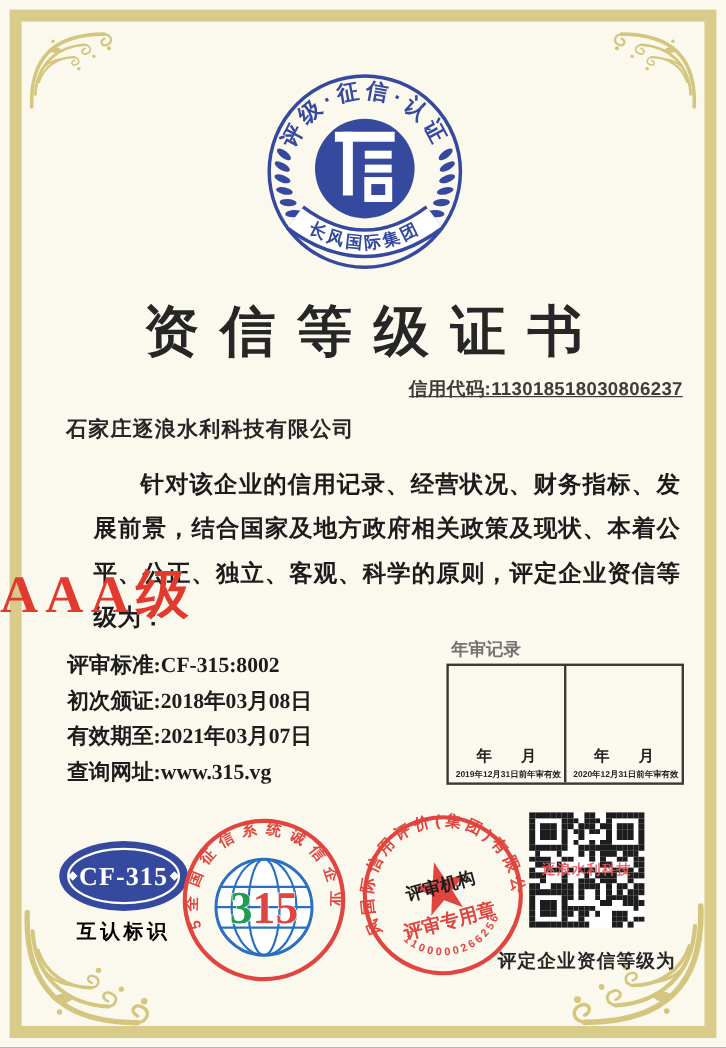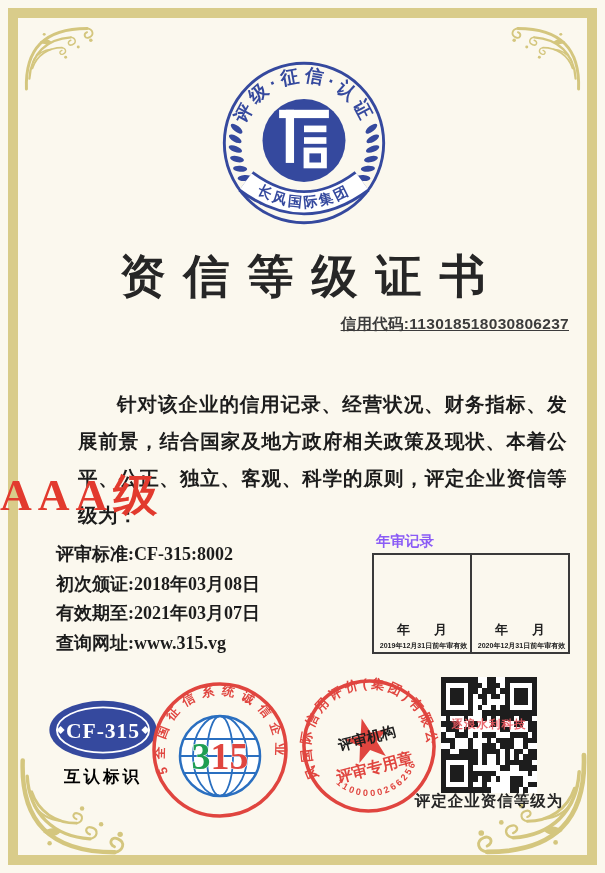--- a/index.html
+++ b/index.html
@@ -23,37 +23,37 @@
   .body-text{position:absolute;left:42px;right:38px;top:386px;
          font-family:"Liberation Serif","DejaVu Serif",serif;font-size:19.5px;font-weight:700;
          line-height:37px;text-indent:2em;text-align:justify;color:#1c1c1c;letter-spacing:0.5px;margin-left:36px;}
   .rating{position:absolute;left:0;right:0;top:466px;
          font-family:"Liberation Serif","DejaVu Serif",serif;font-size:44px;font-weight:700;
          color:#e23a2e;letter-spacing:6px;}
   .details{position:absolute;left:56px;top:540px;
          font-family:"Liberation Serif","DejaVu Serif",serif;
          font-size:18px;font-weight:700;line-height:29.5px;color:#1c1c1c;}
 
-  .annual-title{position:absolute;left:376px;top:532px;font-size:14.5px;font-weight:800;color:#8b5cf6;}
+  .annual-title{position:absolute;left:376px;top:532px;font-size:14.5px;font-weight:800;color:#737373;}
   .annual-box{position:absolute;left:372px;top:553px;width:194px;height:97px;
          border:2px solid #3a3a3a;display:flex;}
   .annual-cell{position:relative;flex:1;}
   .annual-cell + .annual-cell{border-left:2px solid #3a3a3a;}
   .ym{position:absolute;bottom:13px;left:0;right:0;display:flex;justify-content:center;gap:24px;
       font-size:13px;font-weight:800;color:#222;}
   .ym-note{position:absolute;bottom:1px;left:0;right:0;text-align:center;font-size:8px;
       font-weight:700;color:#222;transform:scale(.88);white-space:nowrap;}
 
   .cf-badge{position:absolute;left:46px;top:698px;width:114px;height:64px;}
   .cf-caption{position:absolute;left:42px;top:766px;width:122px;text-align:center;
       font-size:16.5px;font-weight:700;letter-spacing:3px;color:#000000;}
   .globe-seal{position:absolute;left:150px;top:680px;width:140px;height:140px;}
   .review-seal{position:absolute;left:298px;top:675px;width:142px;height:142px;transform:rotate(-15deg);}
 
-  .qr-wrap{position:absolute;left:441px;top:677px;width:96px;height:116px;background:#fff;}
+  .qr-wrap{position:absolute;left:441px;top:677px;width:96px;height:96px;background:#fff;}
   #qr-modules{display:grid;width:100%;height:100%;grid-template-columns:repeat(21,1fr);
       grid-template-rows:repeat(21,1fr);}
   #qr-modules div.on{background:#1d1d1d;}
   .qr-overlay{position:absolute;left:0;right:0;top:40px;text-align:center;font-size:11.5px;
       font-weight:800;color:#e8575f;letter-spacing:1px;opacity:.9;}
   .qr-caption{position:absolute;left:404px;top:791px;width:170px;text-align:center;
       font-size:15.5px;font-weight:800;letter-spacing:1px;color:#262626;}
 </style>
 </head>
 <body>
@@ -166,20 +166,21 @@
     <path d="M 30,146 Q 100,198 170,146" fill="none" stroke="#35499e" stroke-width="30"></path>
     <path d="M 30,146 Q 100,198 170,146" fill="none" stroke="#fff" stroke-width="23"></path>
     <path id="bannerArc" d="M 32,153 Q 100,201 168,153" fill="none"></path>
     <text font-size="17" font-weight="bold" fill="#35499e" letter-spacing="3">
       <textPath href="#bannerArc" startOffset="50%" text-anchor="middle">长风国际集团</textPath>
     </text>
   </svg>
 
   <div class="title">资信等级证书</div>
   <div class="credit-code">信用代码:113018518030806237</div>
+  <div class="company">石家庄逐浪水利科技有限公司</div>
   <div class="body-text">针对该企业的信用记录、经营状况、财务指标、发展前景，结合国家及地方政府相关政策及现状、本着公平、公正、独立、客观、科学的原则，评定企业资信等级为：</div>
   <div class="rating">AAA级</div>
 
   <div class="details">
     <div>评审标准:CF-315:8002</div>
     <div>初次颁证:2018年03月08日</div>
     <div>有效期至:2021年03月07日</div>
     <div>查询网址:www.315.vg</div>
   </div>
 

